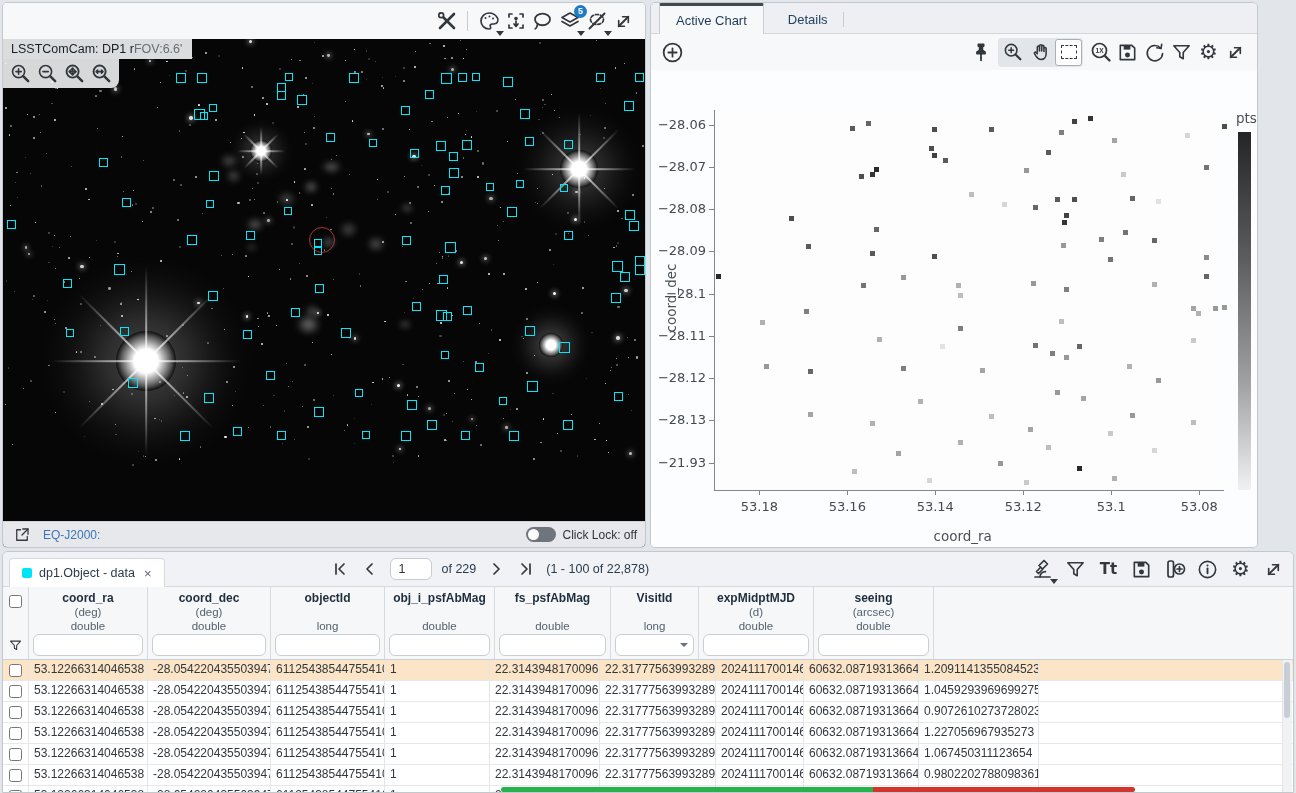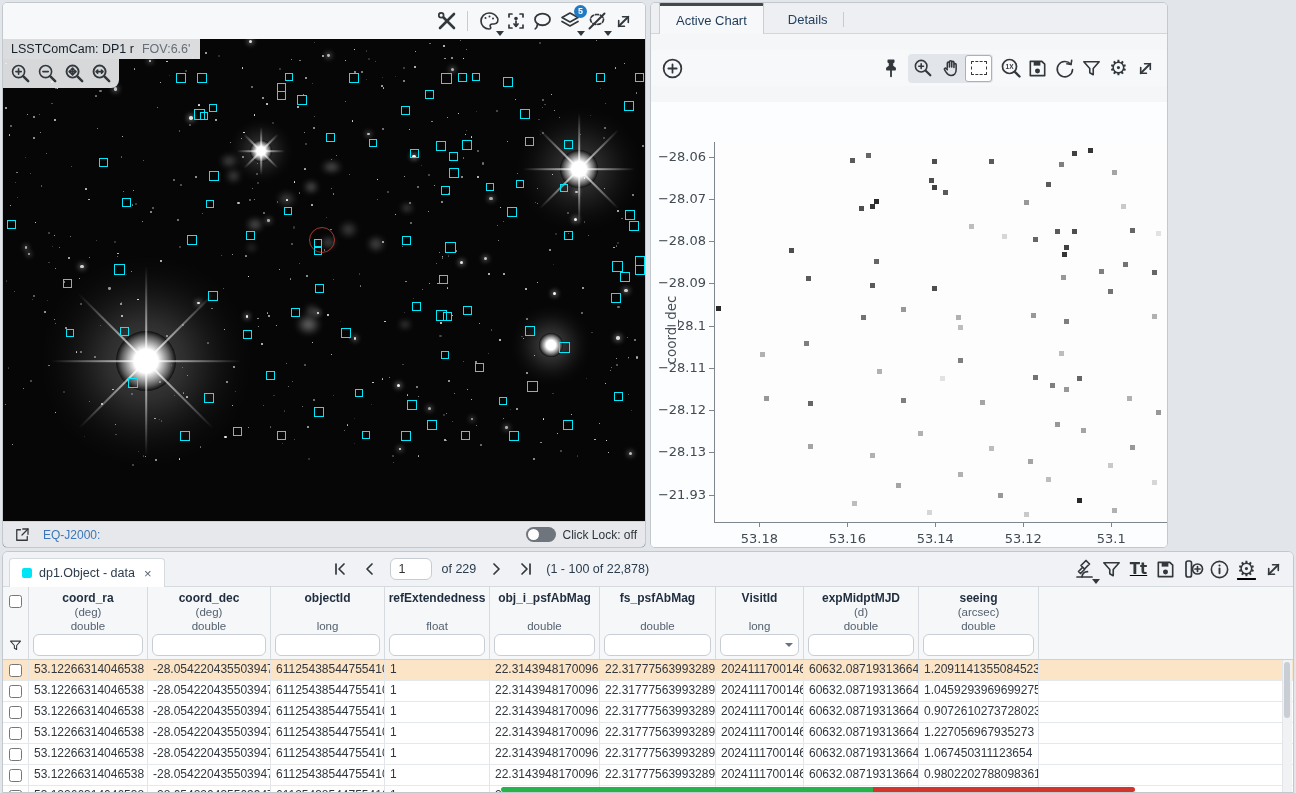--- a/index.html
+++ b/index.html
@@ -1,20 +1,20 @@
 <!DOCTYPE html>
 <html><head>
 <meta charset="utf-8">
 <style>
   html,body{margin:0;padding:0;width:1296px;height:793px;overflow:hidden;
     background:#e2e5e9;font-family:"Liberation Sans",sans-serif;-webkit-font-smoothing:antialiased;}
   #app{position:relative;width:1296px;height:793px;}
   .panel{position:absolute;background:#f5f6f8;border:1px solid #c3c8cd;border-radius:5px;box-sizing:border-box;display:flex;flex-direction:column;overflow:hidden;}
   #left-panel{left:2px;top:2px;width:644px;height:546px;}
-  #right-panel{left:650px;top:2px;width:518px;height:546px;gap:16px;}
+  #right-panel{left:650px;top:2px;width:608px;height:546px;}
   #table-panel{left:2px;top:551px;width:1292px;height:242px;background:#fff;border-radius:6px 6px 0 0;}
   
   .tabstrip{height:30px;background:#edeff2;border-bottom:1px solid #d3d7db;display:flex;align-items:flex-end;flex:none;}
   .tab{height:27px;margin-left:8px;padding:0 16px;display:flex;align-items:center;font-size:13px;color:#24425f;
        background:transparent;position:relative;cursor:pointer;}
   .tab.active{background:#f7f8fa;border:1px solid #c9ced4;border-bottom:none;border-top:3px solid #43484d;
        border-radius:2px 2px 0 0;margin-bottom:-1px;height:28px;color:#1d3a58;}
   .tab .sep{position:absolute;right:0;top:6px;height:15px;width:1px;background:#c6cbd0;}
   
   .toolbar{height:36px;background:#f7f8fa;display:flex;align-items:center;flex:none;padding:0 8px;box-sizing:border-box;}
@@ -36,21 +36,21 @@
   
   #viewer{position:relative;flex:1;background:#060607;overflow:hidden;cursor:crosshair;}
   .star{position:absolute;background:#fff;border-radius:50%;}
   .galaxy{position:absolute;border-radius:50%;filter:blur(3px);}
   .bright-star{position:absolute;}
   .bs-core{position:absolute;border-radius:50%;transform:translate(-50%,-50%);}
   .spike{position:absolute;left:0;top:0;width:1.6px;background:linear-gradient(to bottom,rgba(255,255,255,0),rgba(255,255,255,.85) 50%,rgba(255,255,255,0));}
   .marker{position:absolute;border:1.6px solid #00e8fa;background:transparent;box-sizing:border-box;}
   #reticle{position:absolute;width:24px;height:24px;border:1.4px solid rgba(215,70,60,.75);border-radius:50%;}
   #viewer-chip{position:absolute;left:0;top:0;z-index:5;}
-  .chip-row1{background:rgba(243,244,246,.9);padding:3px 10px 3px 8px;font-size:12.5px;color:#17202a;display:inline-flex;gap:8px;align-items:center;}
+  .chip-row1{background:rgba(243,244,246,.9);padding:3px 10px 3px 8px;font-size:12.5px;color:#17202a;display:inline-flex;align-items:center;}
   .chip-fov{color:#666e77;}
   .chip-row2{background:rgba(238,240,242,.9);display:inline-flex;border-radius:0 0 8px 0;padding:1px 4px;}
   #viewer-footer{position:absolute;left:0;bottom:0;width:100%;height:26px;background:#e6e8eb;display:flex;align-items:center;
      box-sizing:border-box;padding:0 8px;z-index:6;border-top:1px solid #cfd3d7;}
   #coord-readout{color:#3a76b8;font-size:12px;margin-left:10px;}
   .toggle{width:30px;height:15px;background:#6f757c;border-radius:8px;position:relative;cursor:pointer;flex:none;}
   .toggle .knob{position:absolute;left:2px;top:1.8px;width:11.5px;height:11.5px;background:#fff;border-radius:50%;}
   #clicklock-label{font-size:12px;color:#2e353c;margin-left:7px;}
   
   #chart-region{position:relative;flex:1;background:#fcfdfe;}
@@ -65,21 +65,21 @@
   #colorbar{position:absolute;background:linear-gradient(to bottom,#232527 0%,#5a5c5e 35%,#9fa1a3 70%,#f1f1f1 100%);}
   
   #table-tabbar{height:35px;background:#f0f2f5;border-bottom:1px solid #d5dade;display:flex;align-items:center;flex:none;padding:11px 6px;box-sizing:border-box;}
   #table-tab{display:flex;align-items:center;gap:7px;background:#fff;border:1px solid #d5dade;border-bottom:none;
      border-radius:4px 4px 0 0;height:28px;margin-top:7px;padding:0 12px;font-size:12.5px;color:#2b3b4c;cursor:pointer;}
   .swatch{width:10px;height:10px;background:#00e5f5;border-radius:2px;}
   #tab-close{color:#5a6470;font-size:13px;margin-left:2px;cursor:pointer;}
   #pagination{display:flex;align-items:center;gap:10px;margin-left:165px;font-size:12.5px;color:#2b3b4c;}
   .pg-btn{display:flex;align-items:center;justify-content:center;width:20px;height:20px;cursor:pointer;}
   #page-input{width:42px;height:22px;border:1px solid #c6ccd2;border-radius:6px;font-size:12.5px;padding:0 8px;color:#333;box-sizing:border-box;}
-  #table-icons{display:flex;align-items:center;margin-left:auto;text-decoration:underline;}
+  #table-icons{display:flex;align-items:center;gap:6px;margin-left:auto;}
   #thead{display:flex;background:#f5f7f9;border-bottom:1px solid #ccd1d6;flex:none;height:72px;}
   .hcell{box-sizing:border-box;border-right:1px solid #d7dbe0;display:flex;flex-direction:column;align-items:center;padding-top:4px;position:relative;flex:none;}
   .hname{font-size:12px;font-weight:bold;color:#1f2d3d;cursor:pointer;}
   .hunit,.htype{font-size:11.5px;color:#55616e;line-height:14px;}
   .filter-box{position:absolute;bottom:3px;left:4px;right:4px;height:20px;background:#fff;border:1px solid #c9ced4;border-radius:6px;}
   .filter-box .dd{position:absolute;right:5px;top:8px;width:0;height:0;border-left:4px solid transparent;border-right:4px solid transparent;border-top:4.5px solid #6a7280;}
   .filter-box input{width:100%;height:100%;border:none;background:transparent;outline:none;font-size:11.5px;padding:0 5px;box-sizing:border-box;}
   #tbody{flex:1;overflow:hidden;position:relative;}
   .trow{display:flex;height:20px;border-bottom:1px solid #e6e9ec;background:#fff;cursor:pointer;}
   .trow.sel{background:#fce4c6;}
@@ -1124,26 +1124,20 @@
           <div class="hunit">(deg)</div>
           <div class="htype">double</div>
           <div class="filter-box"><input style=""></div>
         </div>
         <div class="hcell" style="width: 114px;">
           <div class="hname">objectId</div>
           <div class="hunit">&nbsp;</div>
           <div class="htype">long</div>
           <div class="filter-box"><input style=""></div>
         </div>
-        <div class="hcell" style="width: 105px;">
-          <div class="hname">refExtendedness</div>
-          <div class="hunit">&nbsp;</div>
-          <div class="htype">float</div>
-          <div class="filter-box"><input style=""></div>
-        </div>
         <div class="hcell" style="width: 110px;">
           <div class="hname">obj_i_psfAbMag</div>
           <div class="hunit">&nbsp;</div>
           <div class="htype">double</div>
           <div class="filter-box"><input style=""></div>
         </div>
         <div class="hcell" style="width: 116px;">
           <div class="hname">fs_psfAbMag</div>
           <div class="hunit">&nbsp;</div>
           <div class="htype">double</div>

